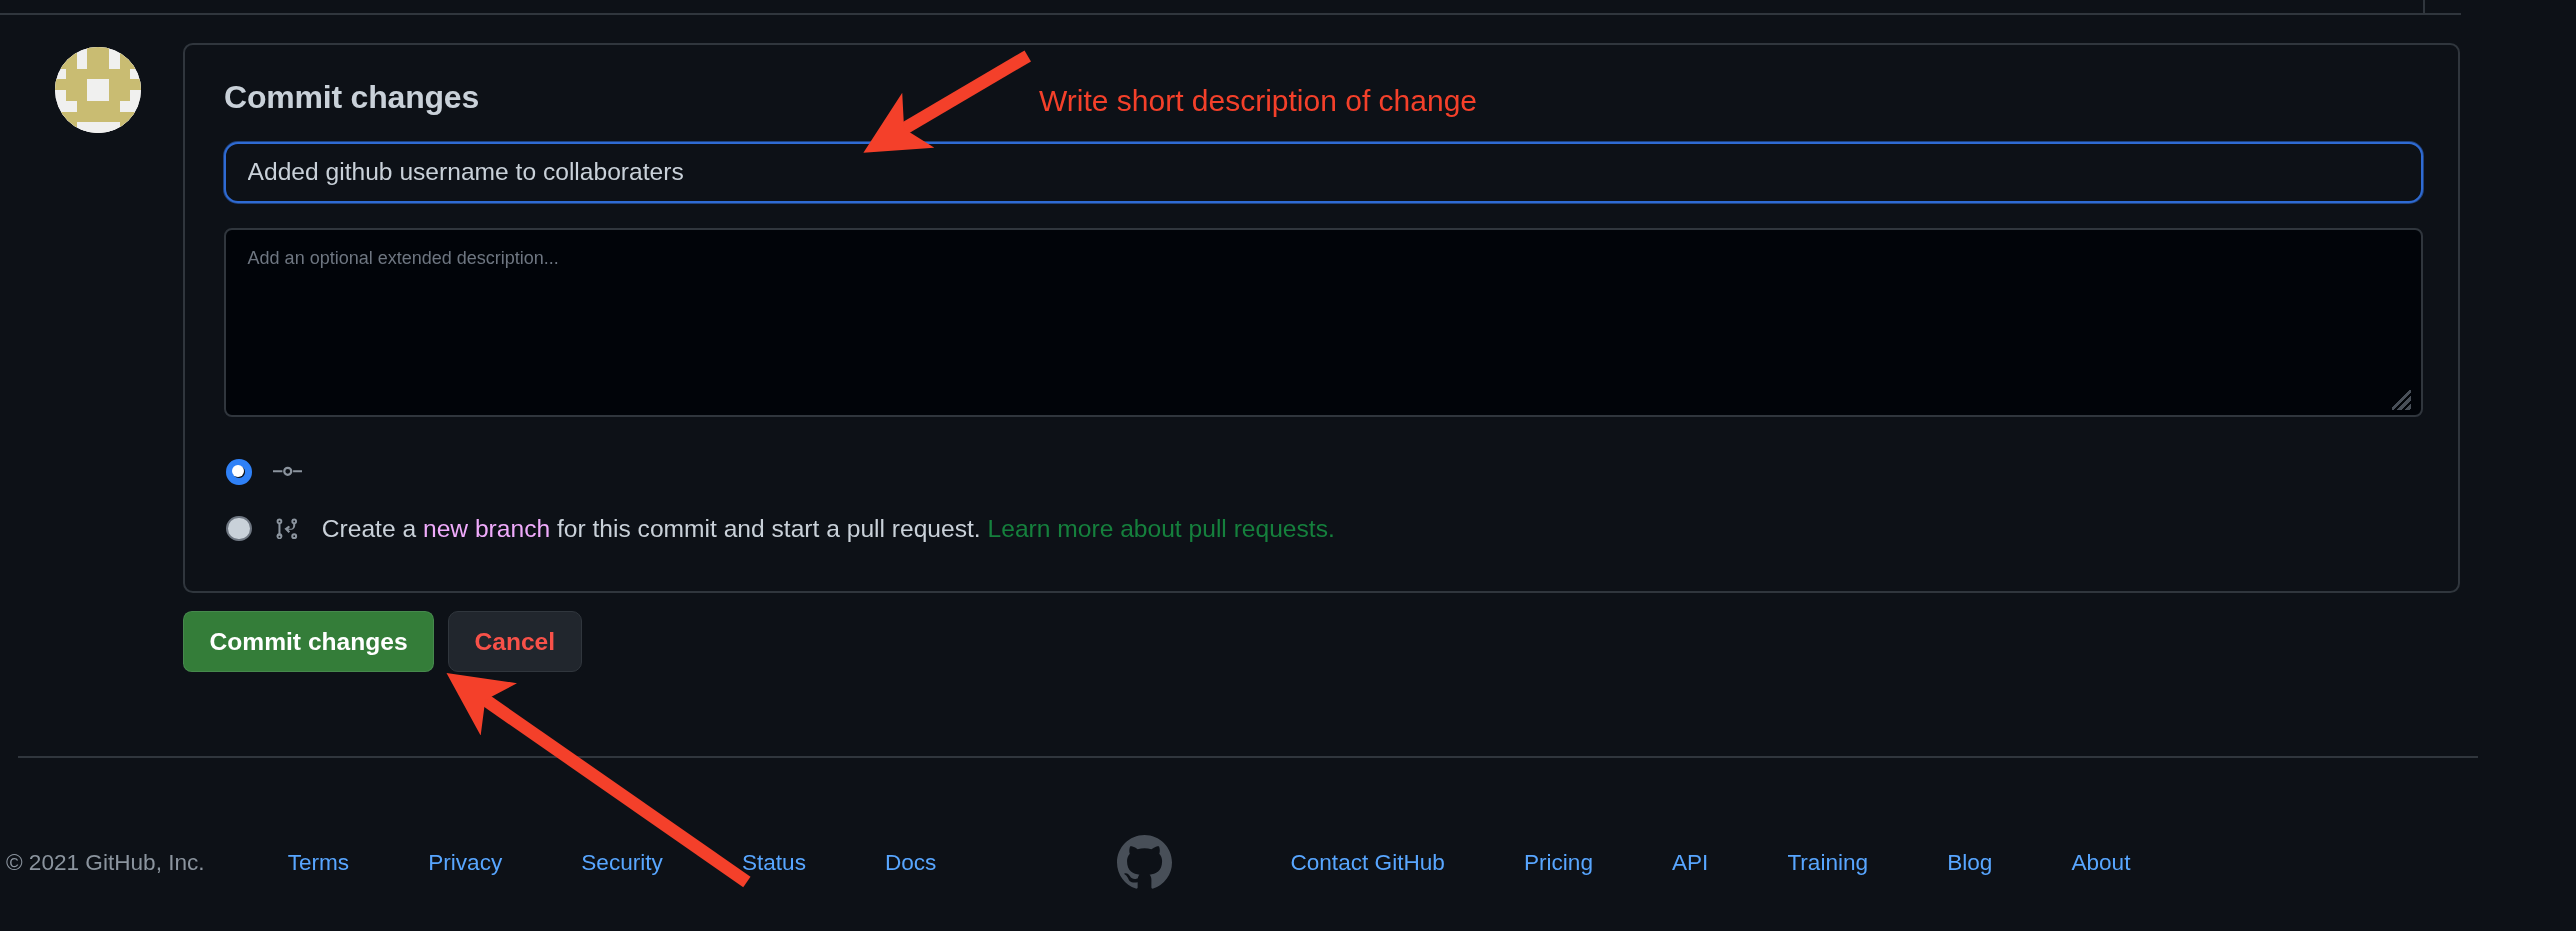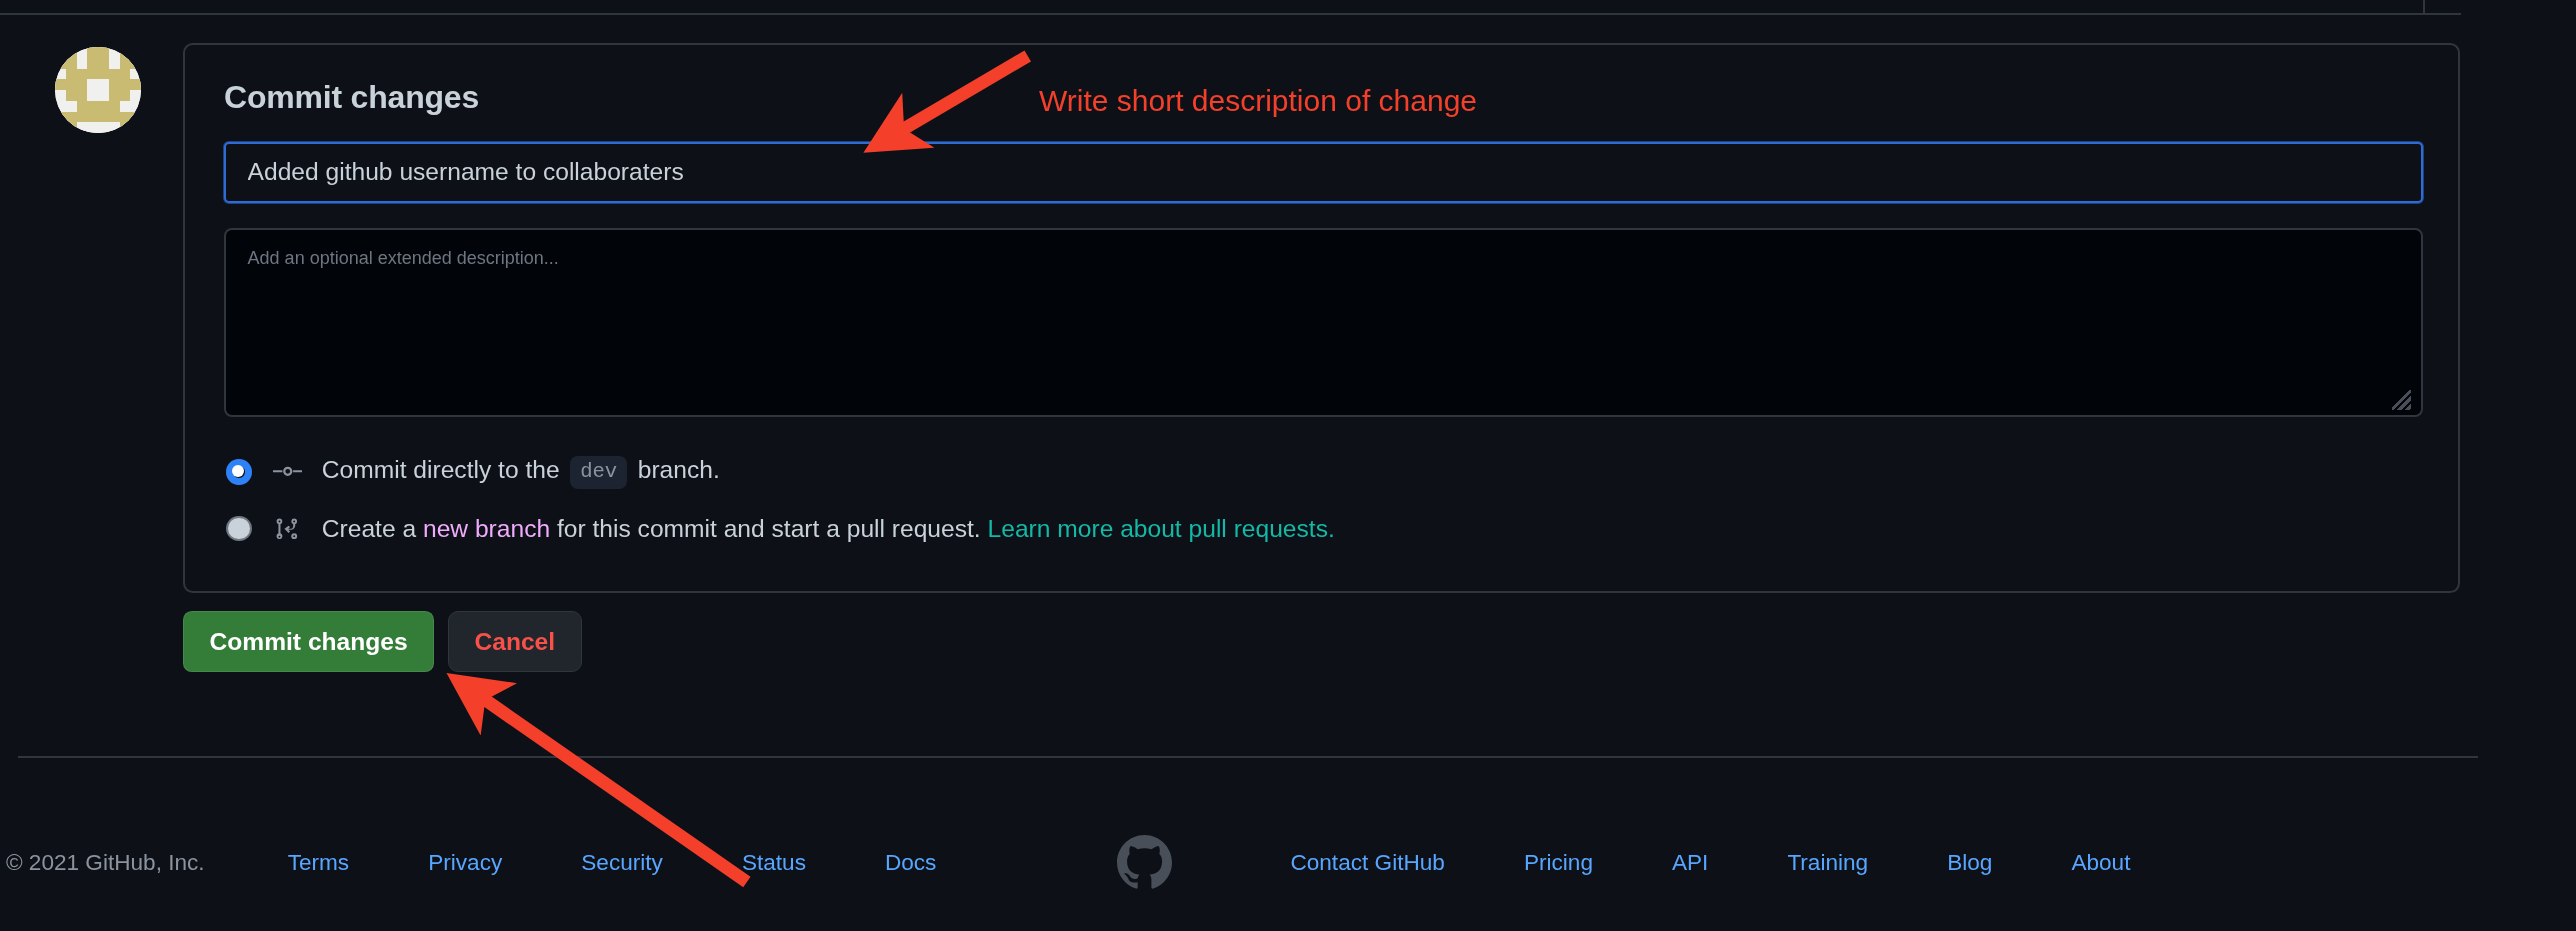--- a/index.html
+++ b/index.html
@@ -68,21 +68,21 @@
     line-height: 1.2;
   }
 
   
   .summary-input {
     display: block;
     width: 2199px;
     height: 61px;
     background: #0d1117;
     border: 2px solid #2f6bd4;
-    border-radius: 5px;
+    border-radius: 14px;
     outline: 2.9px solid rgba(47,107,212,0.55);
     outline-offset: -1px;
     color: #c9d1d9;
     font-family: "Liberation Sans", sans-serif;
     font-size: 24.6px;
     padding: 0 21.6px;
     caret-color: #c9d1d9;
   }
 
   
@@ -165,21 +165,21 @@
     display: inline-block;
     background: #1c2431;
     color: #8b949e;
     font-family: "Liberation Mono", monospace;
     font-size: 20.6px;
     border-radius: 7.9px;
     padding: 3.9px 9.8px;
     margin: 0 3.9px;
     vertical-align: 1px;
   }
-  .link { color: #14b8a6; text-decoration: none; }
+  .link { color: #15803d; text-decoration: none; }
 
   
   .actions {
     position: absolute;
     left: 183px; top: 611px;
     display: flex;
     align-items: center;
     gap: 13.8px;
   }
   .btn-primary {
@@ -301,25 +301,20 @@
       <div class="radio-group">
 
         <div class="radio-row">
           <input class="radio" type="radio" name="commit-target" checked="" style="">
           <span class="row-icon">
             <svg width="29.5" height="29.5" viewBox="0 0 16 16" fill="currentColor">
               <path d="M10.5 7.75a2.5 2.5 0 1 1-5 0 2.5 2.5 0 0 1 5 0Zm-1.2 0a1.3 1.3 0 1 0-2.6 0 1.3 1.3 0 0 0 2.6 0Z"></path>
               <path d="M0 7.2h5.1v1.1H0V7.2Zm10.9 0H16v1.1h-5.1V7.2Z"></path>
             </svg>
           </span>
-          <span class="row-label">
-            <span>Commit directly to the</span>
-            <span class="branch-badge">dev</span>
-            <span>branch.</span>
-          </span>
         </div>
 
         <div class="radio-row">
           <input class="radio" type="radio" name="commit-target" style="">
           <span class="row-icon">
             <svg width="29.5" height="29.5" viewBox="0 0 16 16" fill="currentColor">
               <path d="M3.5 2.4a1.6 1.6 0 0 0-.55 3.1v5a1.6 1.6 0 1 0 1.1 0v-5a1.6 1.6 0 0 0-.55-3.1Zm0 1.1a.5.5 0 1 1 0 1 .5.5 0 0 1 0-1Zm0 8.3a.5.5 0 1 1 0 1 .5.5 0 0 1 0-1Z"></path>
               <path d="M11.5 2.4a1.6 1.6 0 0 0-.55 3.1v1.1c0 .8-.65 1.45-1.45 1.45H8.3l.95-.95-.78-.78L6.2 8.05l2.27 2.27.78-.78-.95-.95H9.5c1.41 0 2.55-1.14 2.55-2.55V5.5a1.6 1.6 0 0 0-.55-3.1Zm0 1.1a.5.5 0 1 1 0 1 .5.5 0 0 1 0-1Z"></path>
               <path d="M11.5 10.4a1.6 1.6 0 1 0 0 3.2 1.6 1.6 0 0 0 0-3.2Zm0 1.1a.5.5 0 1 1 0 1 .5.5 0 0 1 0-1Z"></path>
             </svg>

